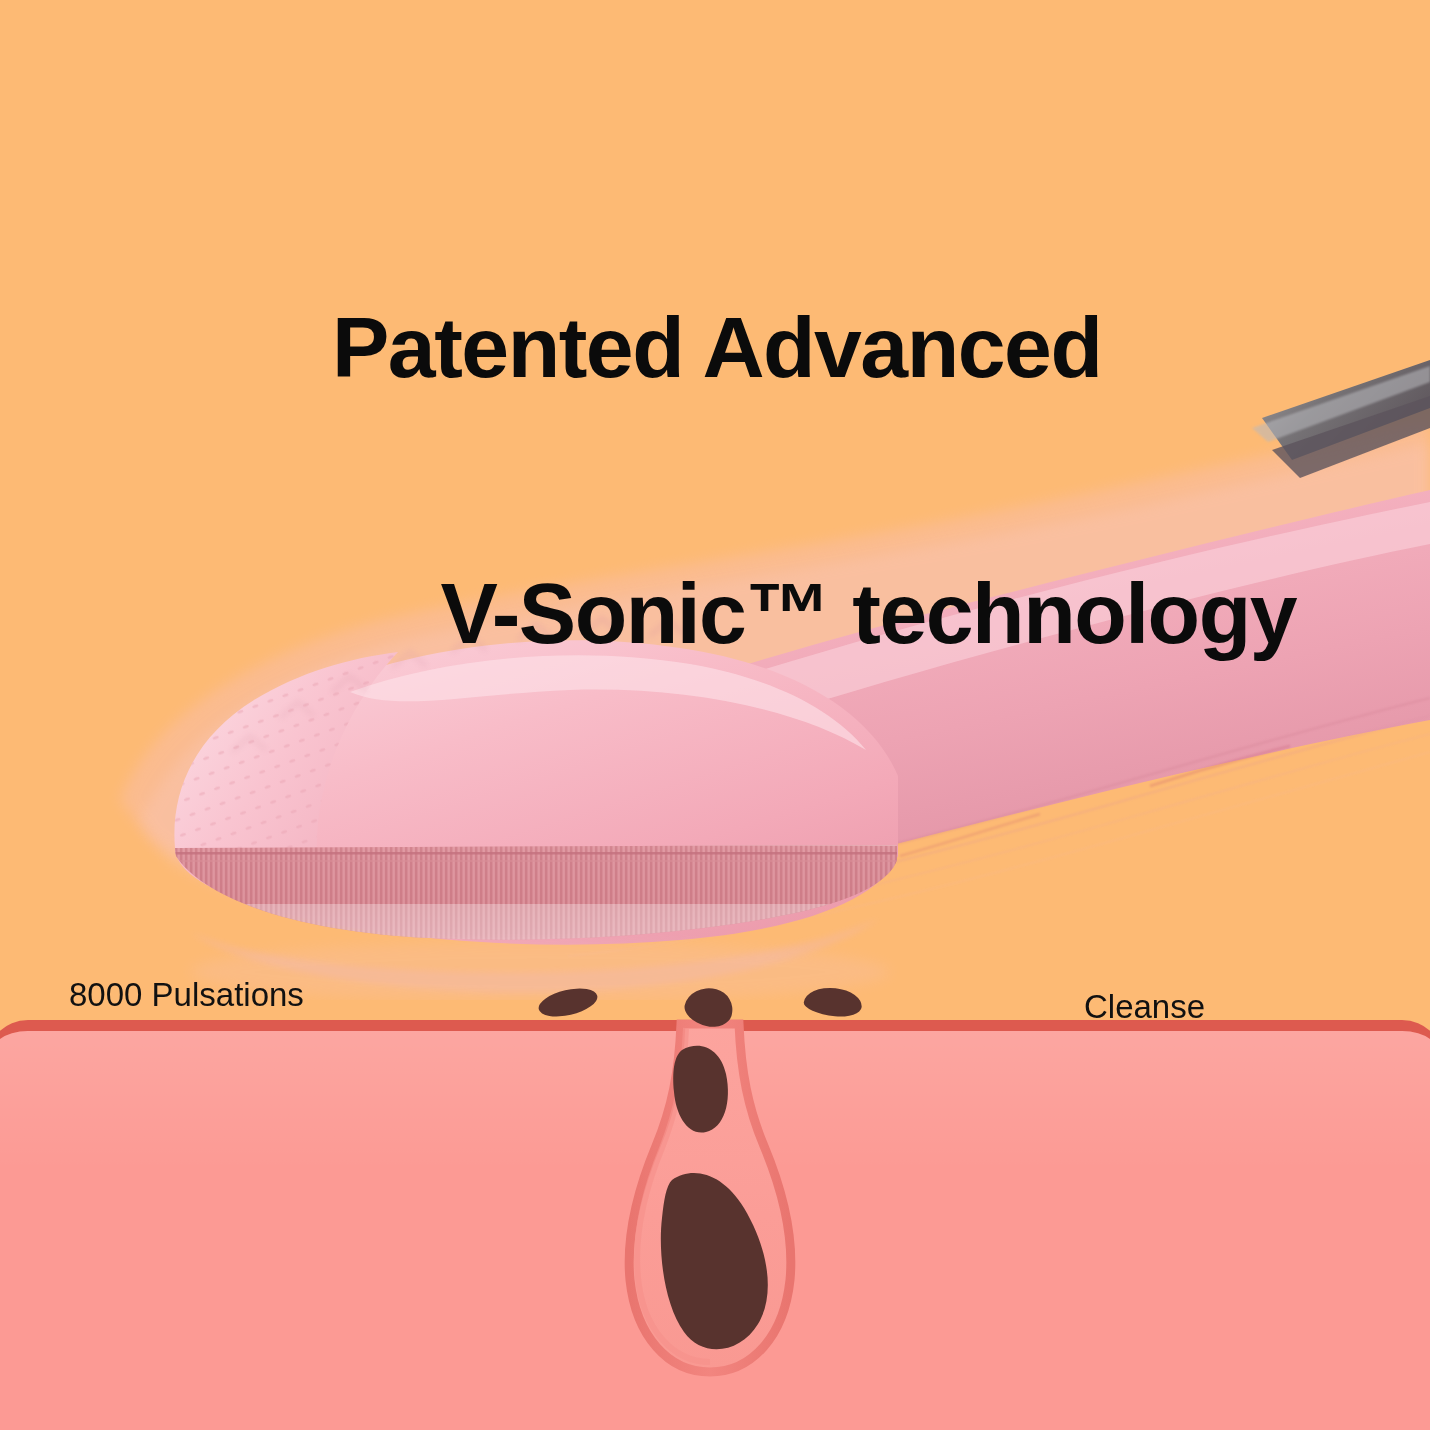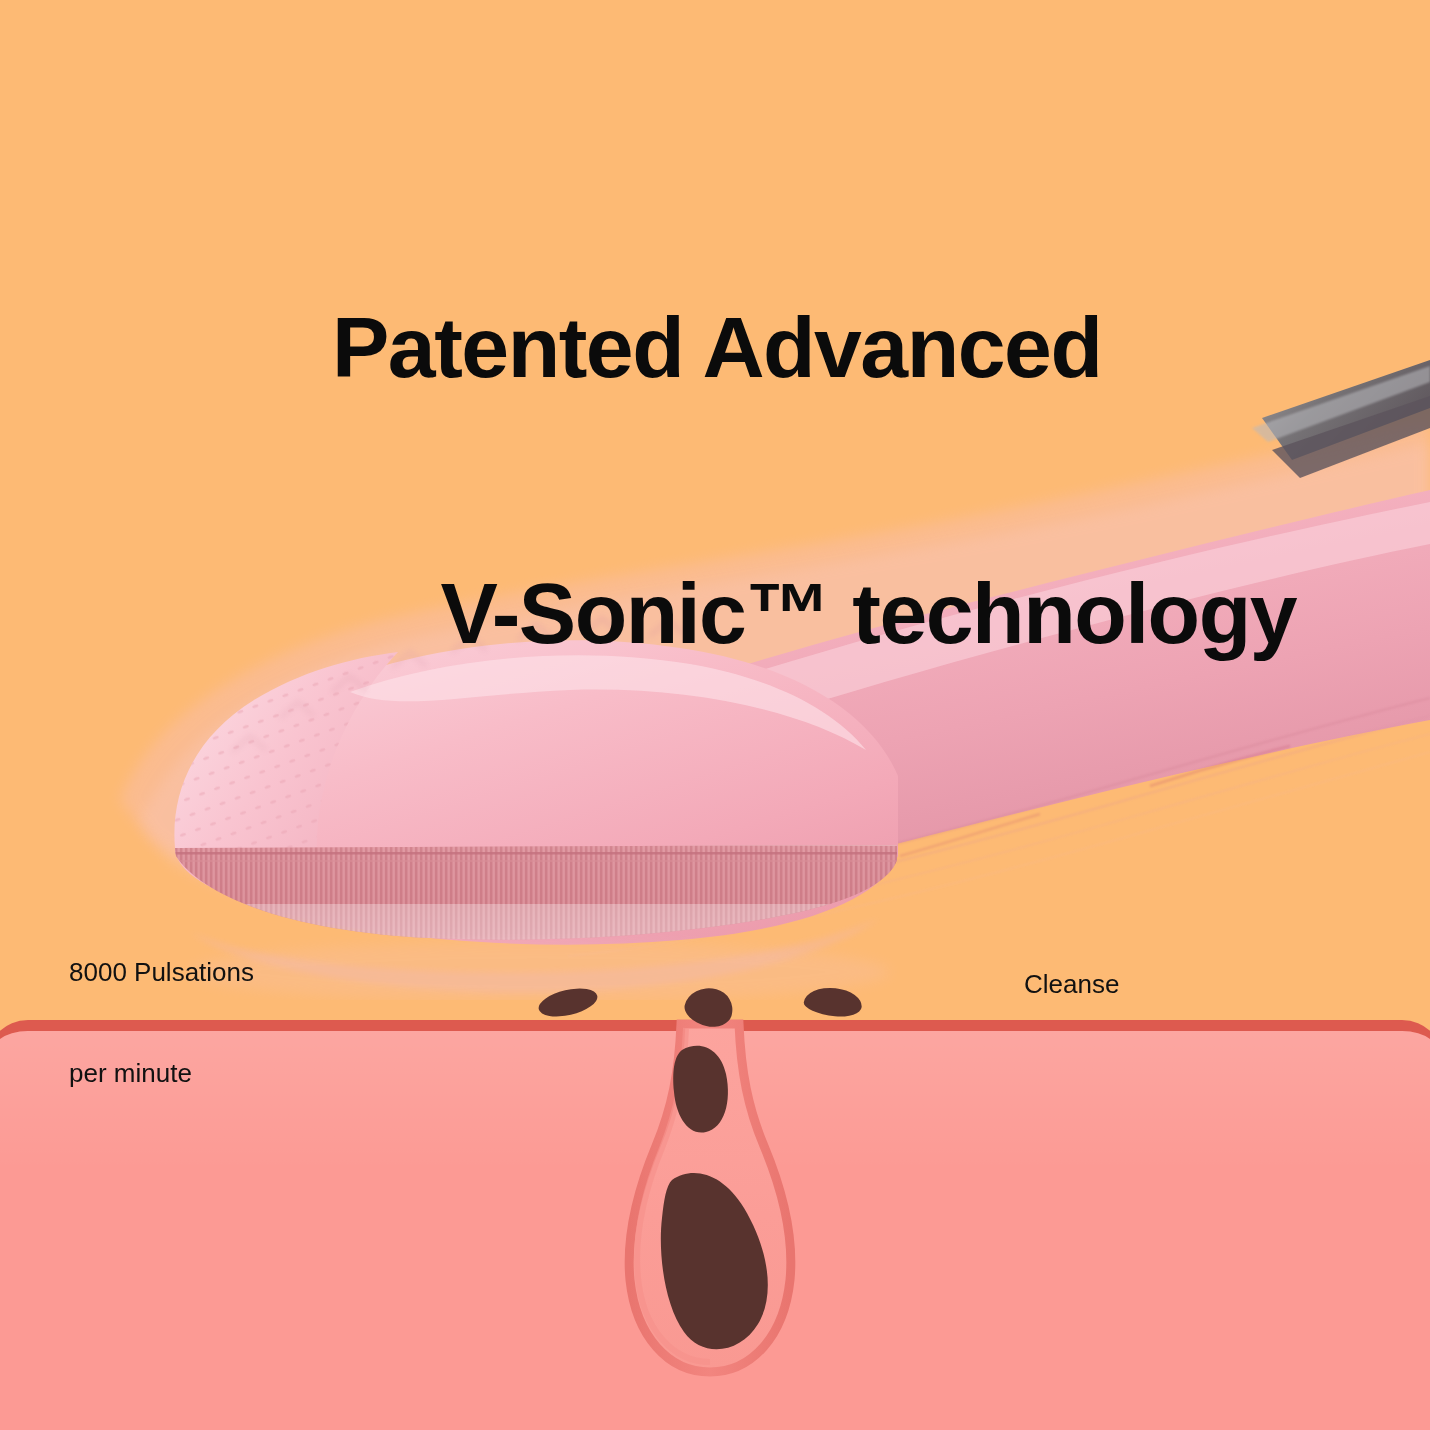--- a/index.html
+++ b/index.html
@@ -36,27 +36,27 @@
     white-space: pre;
   }
   .headline .l1 { display: block; padding-left: 36px; }
   .headline .l2 { display: block; padding-left: 0px; text-align: right; }
 
   
   .caption {
     position: absolute;
     font-family: "Liberation Sans", sans-serif;
     font-weight: 400;
-    font-size: 26px;
+    font-size: 33px;
     line-height: 1.30;
     color: #111111;
     white-space: pre;
   }
   .caption.left  { left: 69px;   top: 888px; }
-  .caption.right { left: 1024px; top: 900px; }
+  .caption.right { left: 1084px; top: 900px; }
   .caption span { display: block; }
 
   
   .skin {
     position: absolute;
     left: -14px;
     top: 1020px;
     width: 1458px;
     height: 420px;
     background: #fc9a94;
@@ -353,20 +353,19 @@
   <div class="debris d2"></div>
   <div class="debris d3"></div>
 
   <div class="headline">
     <span class="l1">Patented Advanced</span>
     <span class="l2">V-Sonic™ technology</span>
   </div>
 
   <div class="caption left">
     <span>8000 Pulsations</span>
-    <span>per minute</span>
   </div>
 
   <div class="caption right">
     <span>Cleanse</span>
   </div>
 
 </div>
 
 </body></html>

